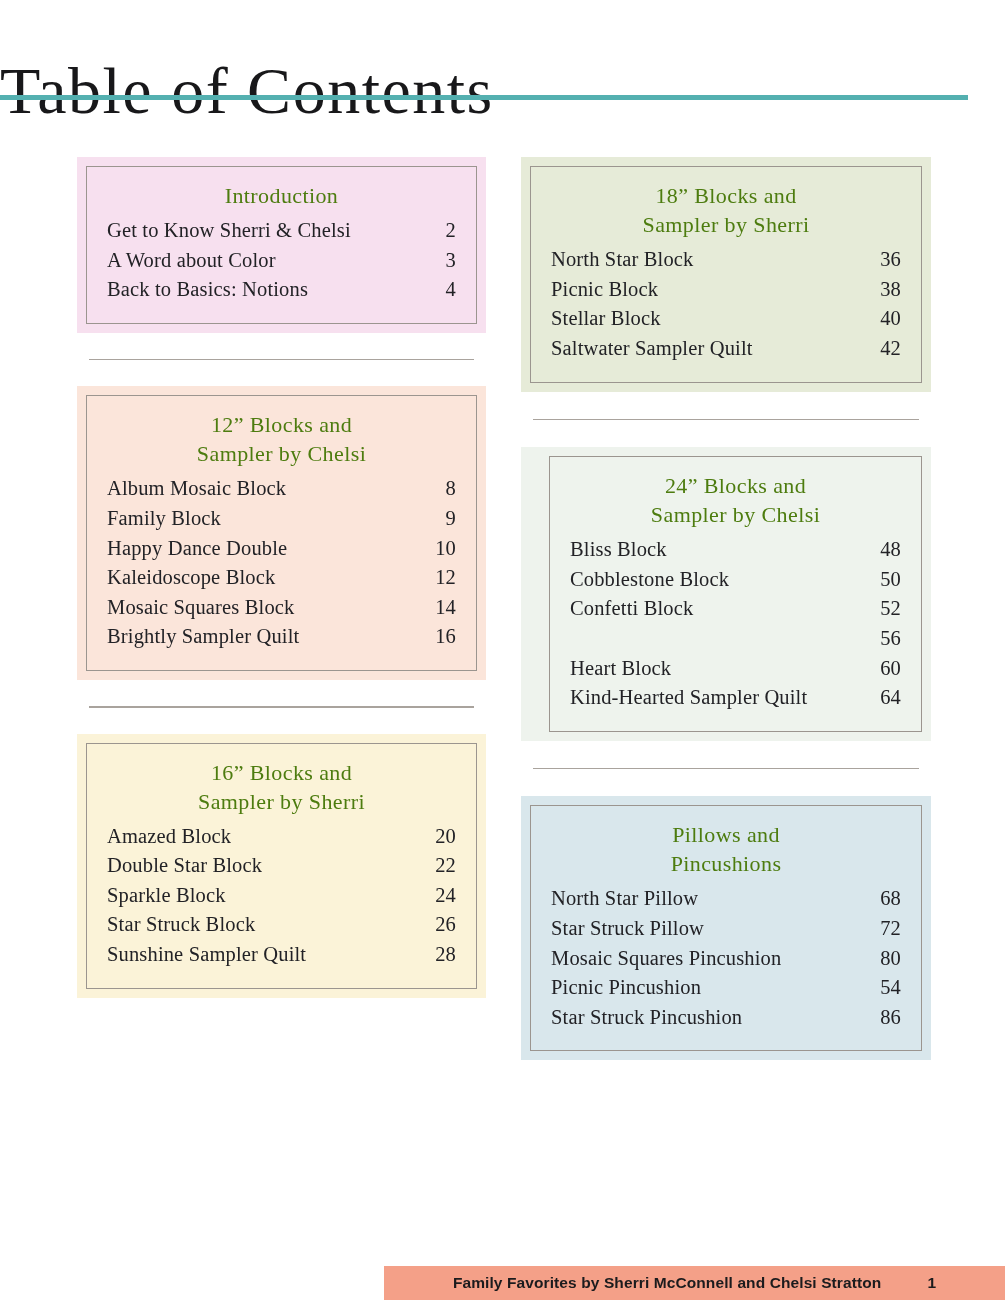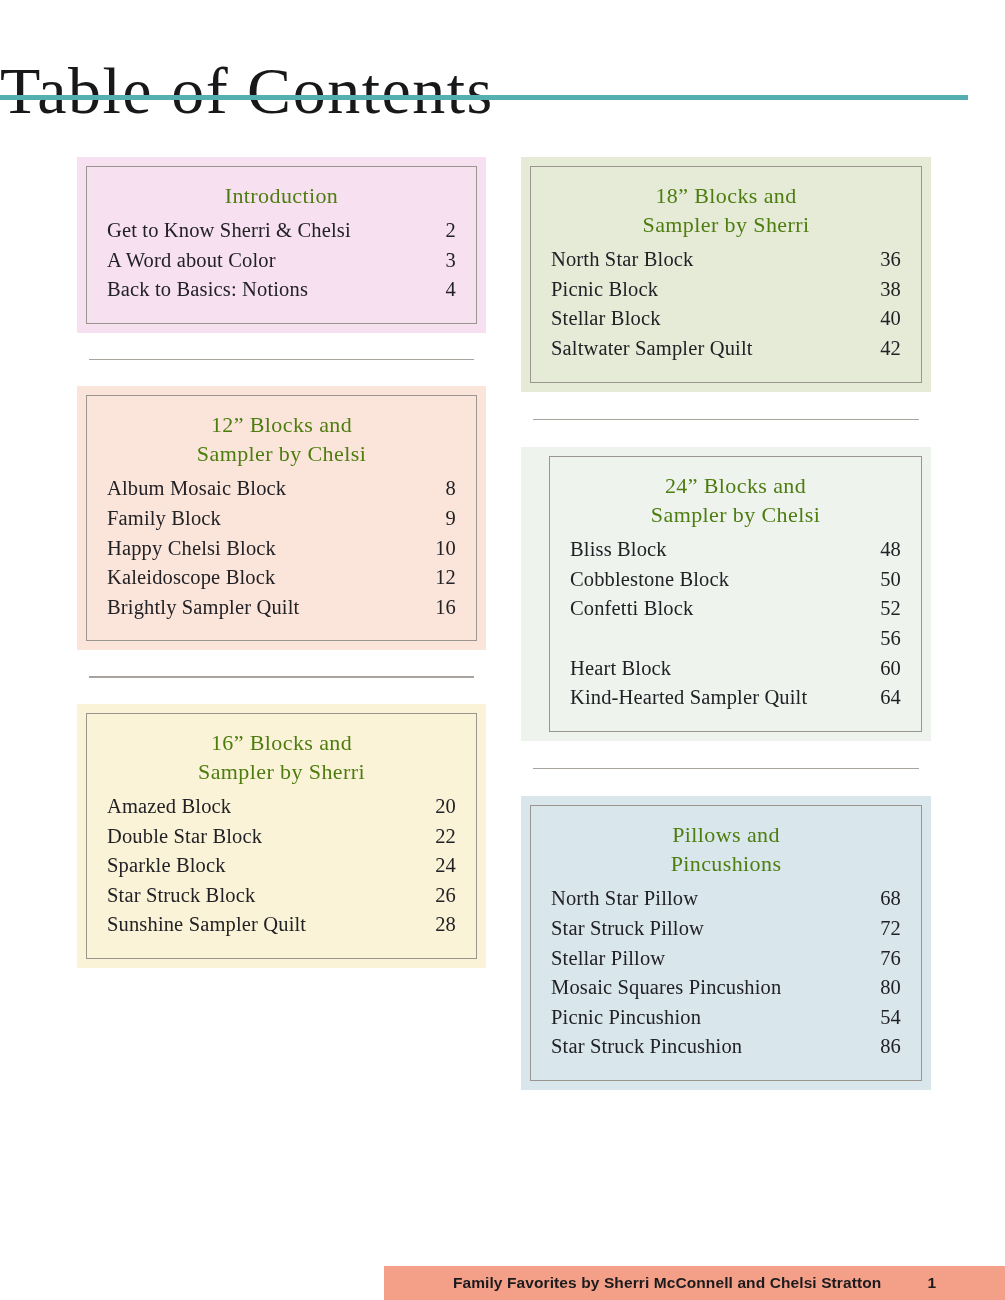--- a/index.html
+++ b/index.html
@@ -169,28 +169,33 @@
             <span class="entry-label">Album Mosaic Block</span>
             <span class="entry-fill"></span>
             <span class="entry-page">8</span>
           </div>
           <div class="entry">
             <span class="entry-label">Family Block</span>
             <span class="entry-fill"></span>
             <span class="entry-page">9</span>
           </div>
           <div class="entry">
-            <span class="entry-label">Happy Chelsi Block</span>
+            <span class="entry-label">Happy Dance Double</span>
             <span class="entry-fill"></span>
             <span class="entry-page">10</span>
           </div>
           <div class="entry">
             <span class="entry-label">Kaleidoscope Block</span>
             <span class="entry-fill"></span>
             <span class="entry-page">12</span>
+          </div>
+          <div class="entry">
+            <span class="entry-label">Mosaic Squares Block</span>
+            <span class="entry-fill"></span>
+            <span class="entry-page">14</span>
           </div>
           <div class="entry">
             <span class="entry-label">Brightly Sampler Quilt</span>
             <span class="entry-fill"></span>
             <span class="entry-page">16</span>
           </div>
         </div>
       </div>
     </div>
     <div class="divider"></div>
@@ -304,25 +309,20 @@
         <div class="entries">
           <div class="entry">
             <span class="entry-label">North Star Pillow</span>
             <span class="entry-fill"></span>
             <span class="entry-page">68</span>
           </div>
           <div class="entry">
             <span class="entry-label">Star Struck Pillow</span>
             <span class="entry-fill"></span>
             <span class="entry-page">72</span>
-          </div>
-          <div class="entry">
-            <span class="entry-label">Stellar Pillow</span>
-            <span class="entry-fill"></span>
-            <span class="entry-page">76</span>
           </div>
           <div class="entry">
             <span class="entry-label">Mosaic Squares Pincushion</span>
             <span class="entry-fill"></span>
             <span class="entry-page">80</span>
           </div>
           <div class="entry">
             <span class="entry-label">Picnic Pincushion</span>
             <span class="entry-fill"></span>
             <span class="entry-page">54</span>

